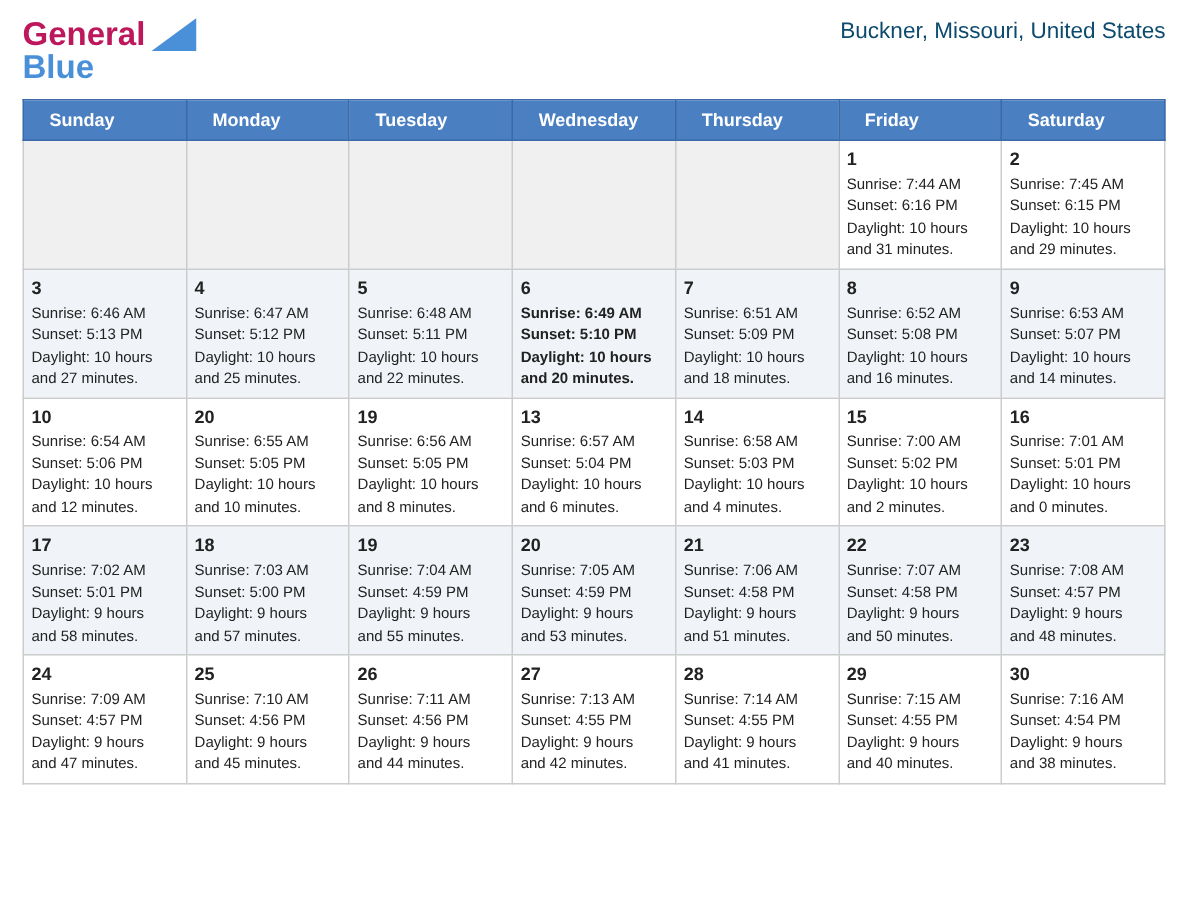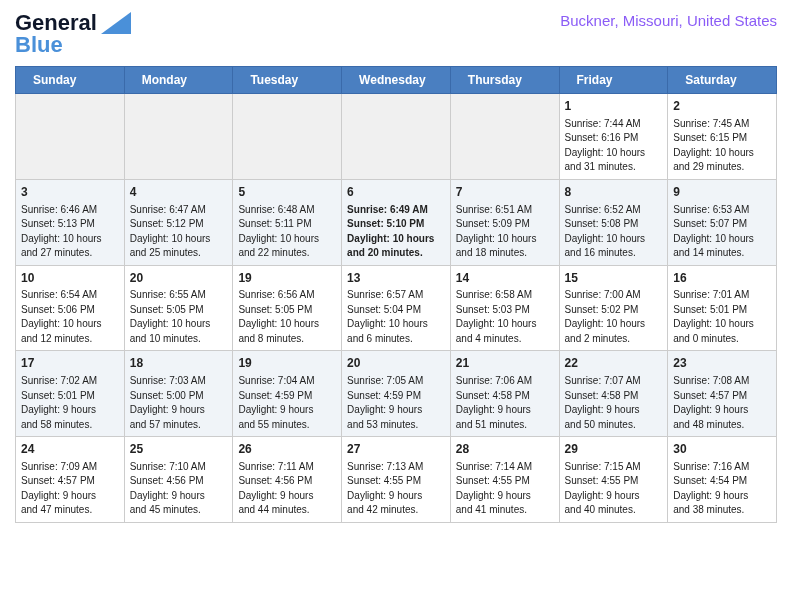--- a/index.html
+++ b/index.html
@@ -35,21 +35,21 @@
       text-align: right;
     }
     .month-title {
       font-size: 36px;
       font-weight: normal;
       color: #222;
       line-height: 1.1;
     }
     .location-title {
       font-size: 15px;
-      color: #8b5cf6;
+      color: #0c4a6e;
       margin-top: 2px;
     }
     .calendar {
       width: 100%;
       border-collapse: collapse;
       border: 1px solid #ccc;
     }
     .calendar th {
       background: #4a7fc1;
       color: #fff;
@@ -95,21 +95,21 @@
     .row-even td { background: #e8eef5; }
     .row-odd td.empty, .row-even td.empty { background: #f0f0f0; }
   </style>
 </head>
 <body>
 
 <div class="page">
   <div class="header">
     <div class="logo">
       <div class="logo-row">
-        <span style="font-size:22px;font-weight:bold;color:#0f172a;">General</span>
+        <span style="font-size:22px;font-weight:bold;color:#be185d;">General</span>
         <svg width="30" height="22" viewBox="0 0 30 22" style="margin-left:2px;">
           <polygon points="0,22 30,0 30,22" fill="#4a90d9"></polygon>
         </svg>
       </div>
       <span style="font-size:22px;font-weight:bold;color:#4a90d9;margin-top:-4px;">Blue</span>
     </div>
     <div class="title-block">
       <div class="location-title">Buckner, Missouri, United States</div>
     </div>
   </div>

